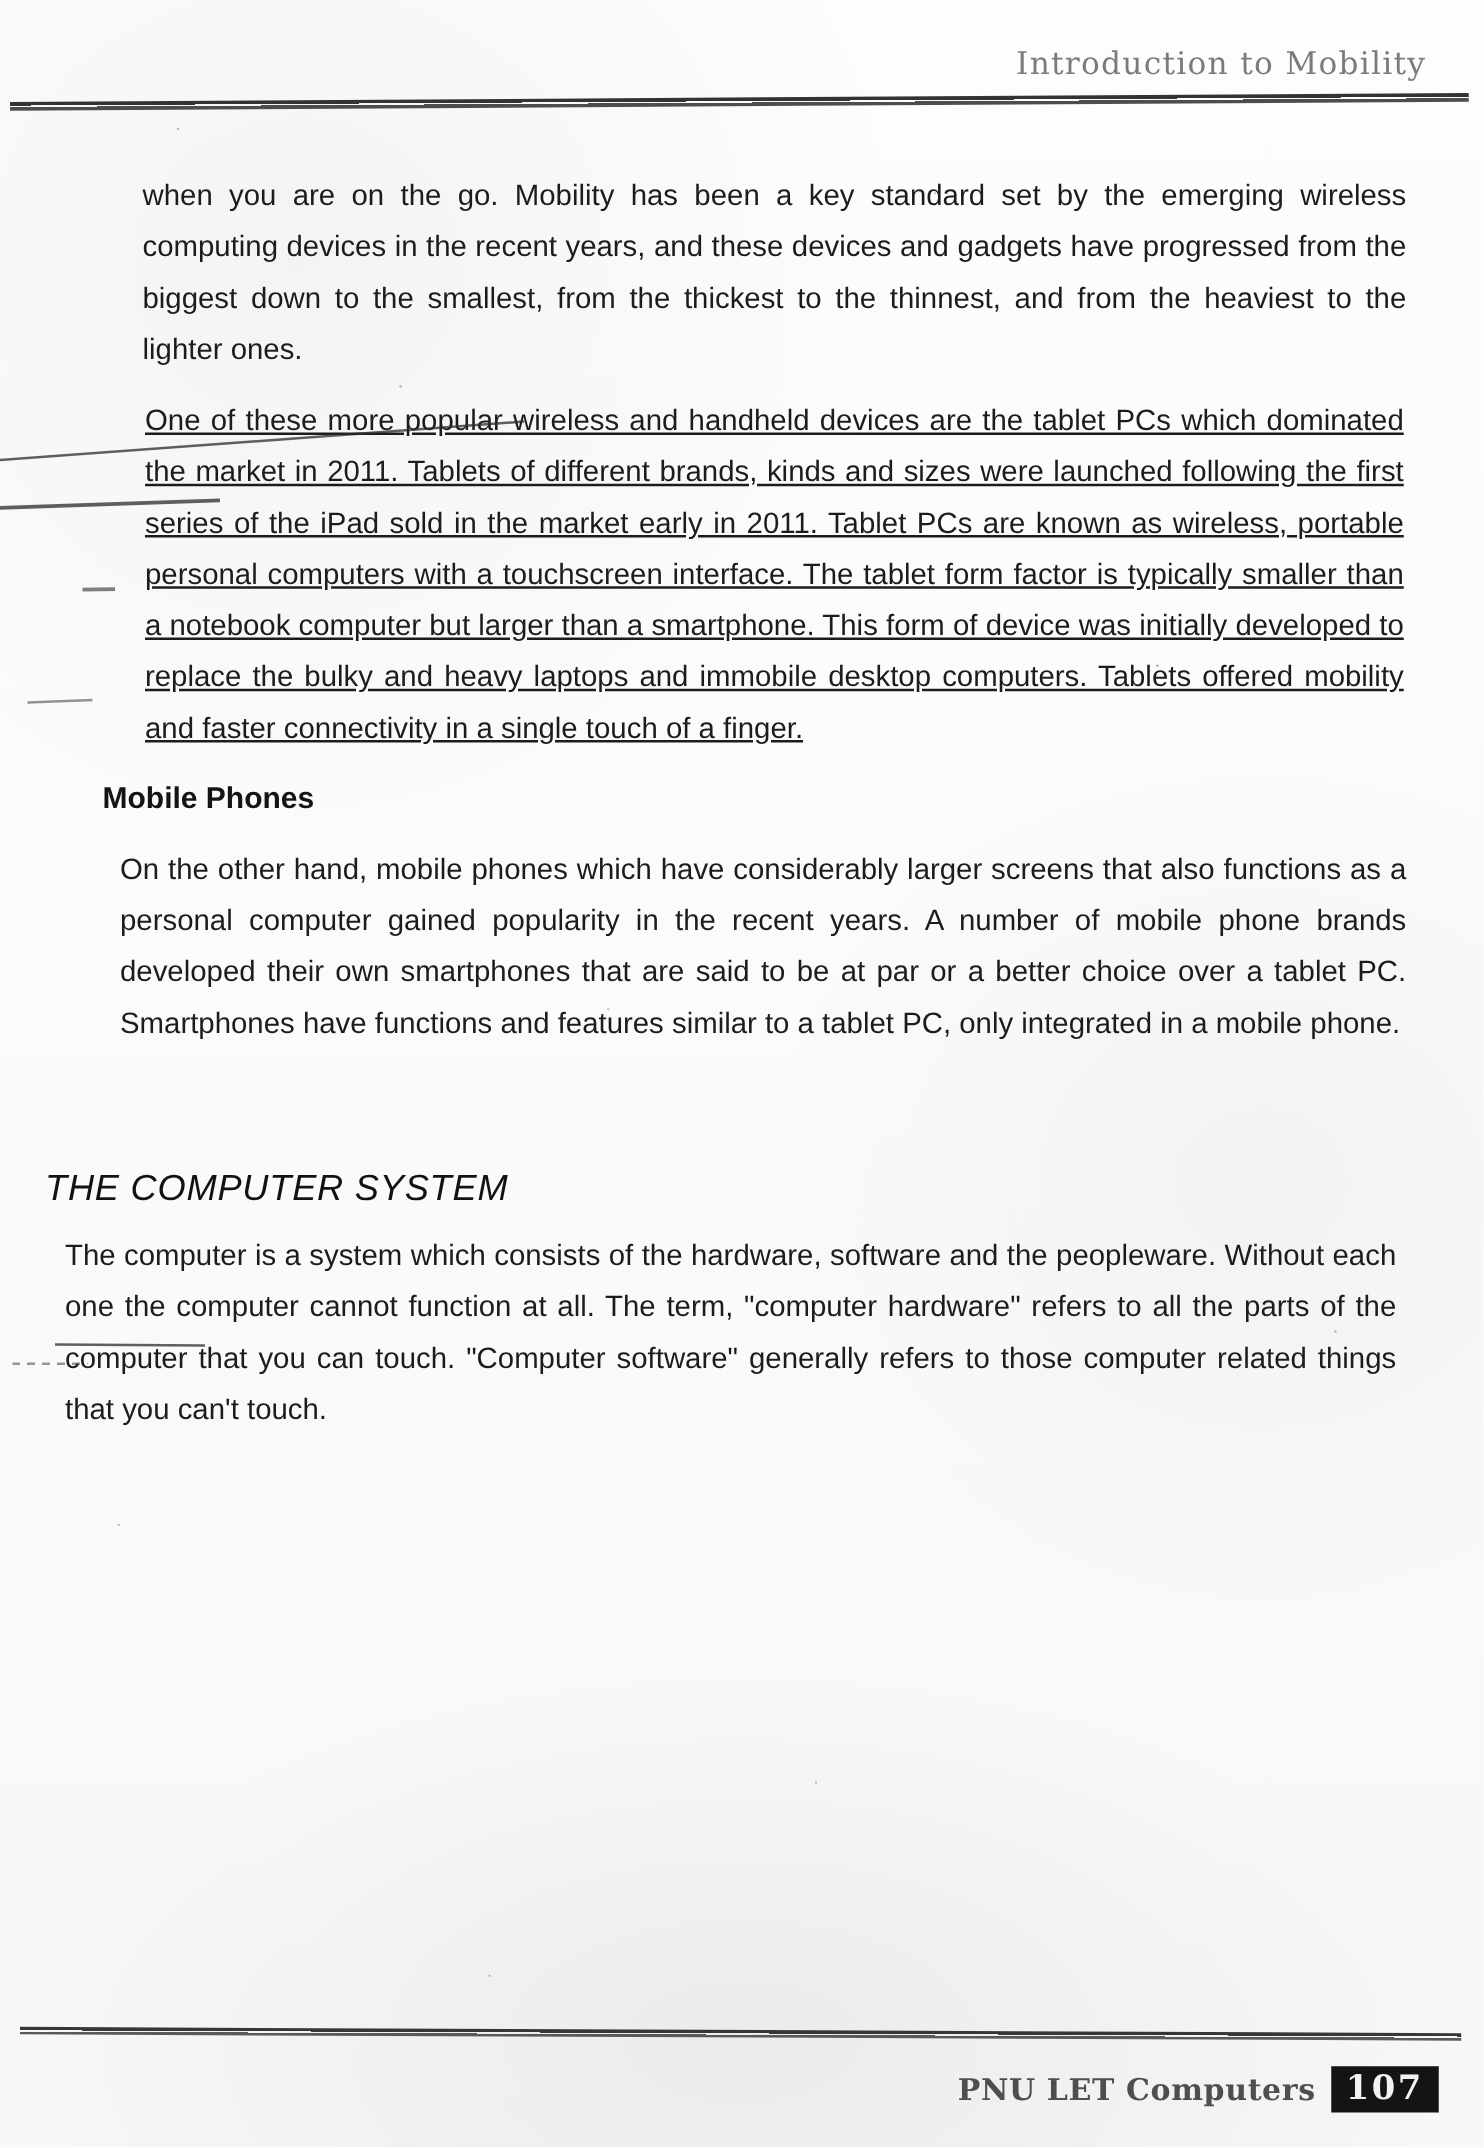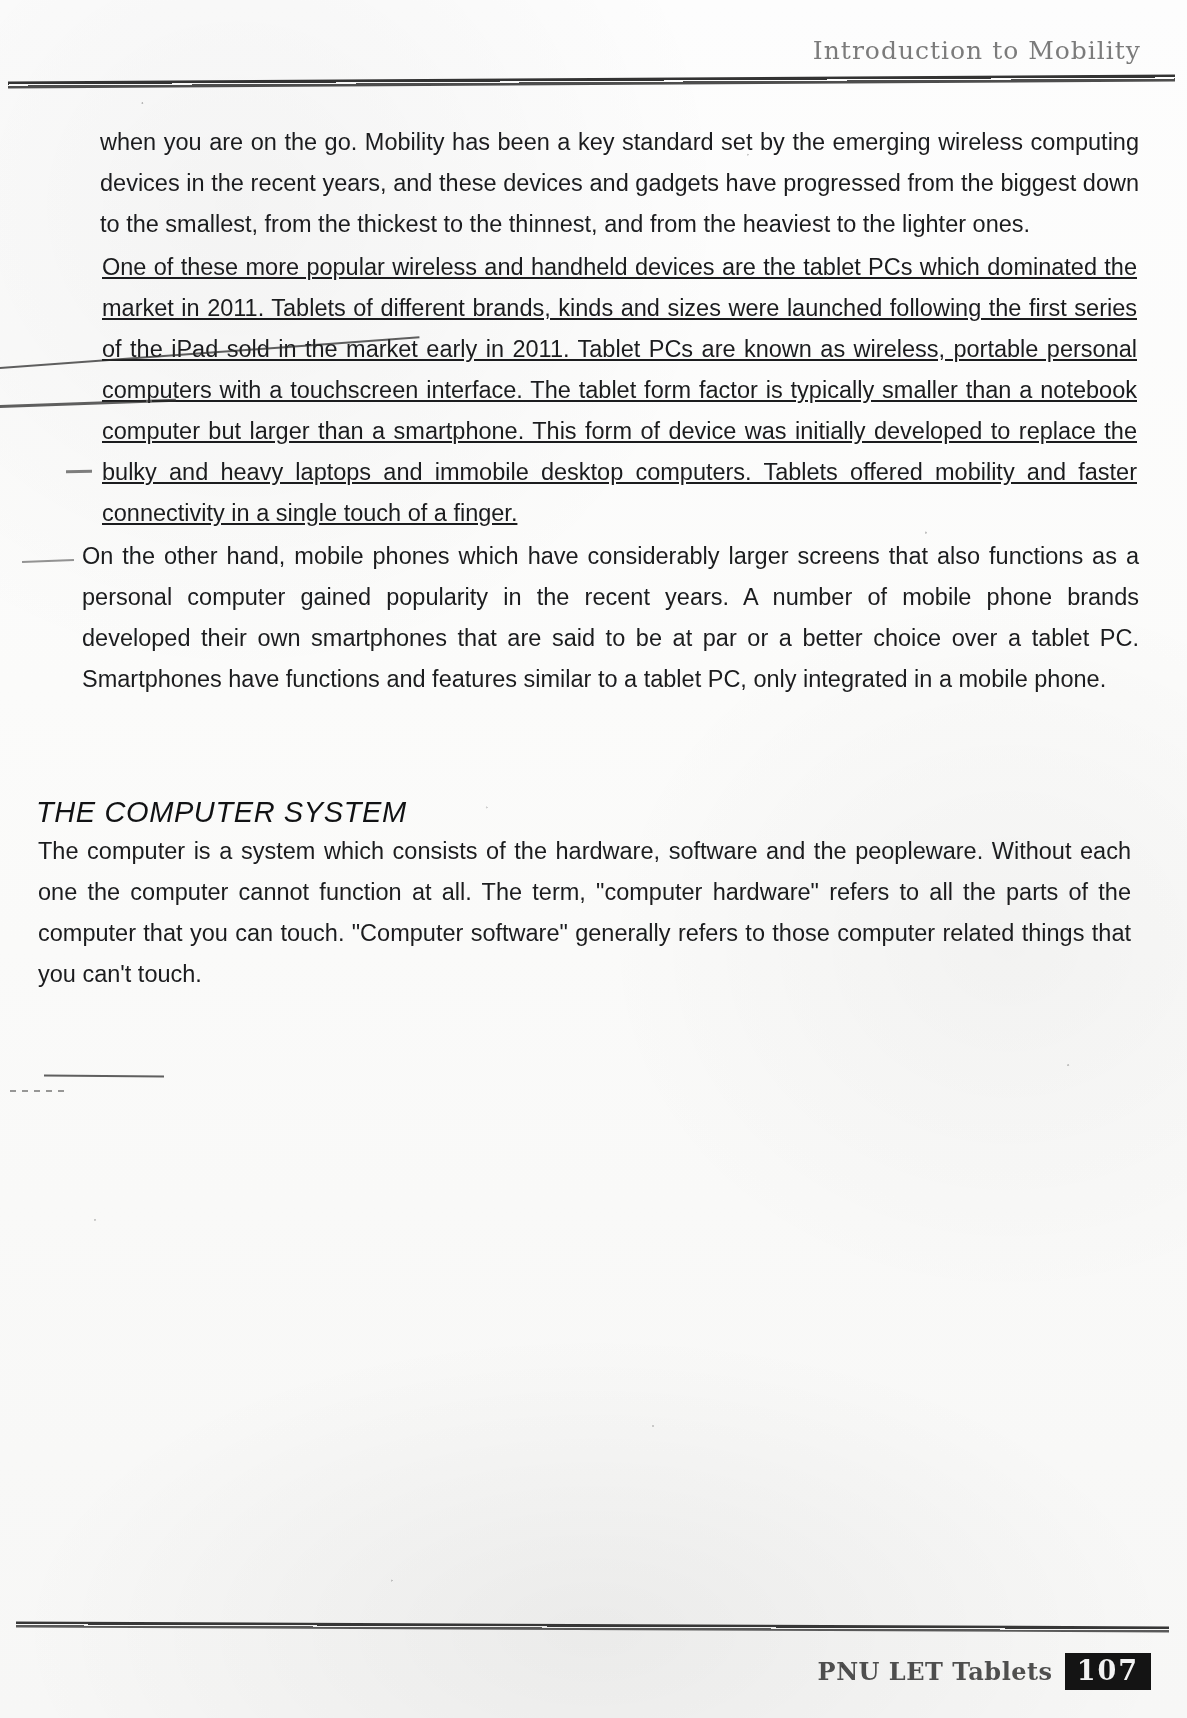--- a/index.html
+++ b/index.html
@@ -71,21 +71,21 @@
   }
 
   
   .content {
     position: absolute;
     left: 0; right: 0;
     top: 120px;
     padding: 0 46px 0 36px;
   }
   p.para {
-    margin: 2px;
+    margin: 16px;
     font-size: 23.5px;
     line-height: 41px;
     text-align: justify;
     color: #1b1c1e;
   }
   .para-indent {
     padding-left: 64px;
     padding-right: 2px;
     text-decoration: underline;
   }
@@ -204,36 +204,37 @@
   <div class="header-title">Introduction to Mobility</div>
 
   <div class="rule-top"></div>
 
   <div class="content">
 
     <p class="para para-1">when you are on the go. Mobility has been a key standard set by the emerging wireless computing devices in the recent years, and these devices and gadgets have progressed from the biggest down to the smallest, from the thickest to the thinnest, and from the heaviest to the lighter ones.</p>
 
     <p class="para para-indent gap-2">One of these more popular wireless and handheld devices are the tablet PCs which dominated the market in 2011. Tablets of different brands, kinds and sizes were launched following the first series of the iPad sold in the market early in 2011. Tablet PCs are known as wireless, portable personal computers with a touchscreen interface. The tablet form factor is typically smaller than a notebook computer but larger than a smartphone. This form of device was initially developed to replace the bulky and heavy laptops and immobile desktop computers. Tablets offered mobility and faster connectivity in a single touch of a finger.</p>
 
+    <h3 class="subhead">Mobile Phones</h3>
 
     <p class="para para-3">On the other hand, mobile phones which have considerably larger screens that also functions as a personal computer gained popularity in the recent years. A number of mobile phone brands developed their own smartphones that are said to be at par or a better choice over a tablet PC. Smartphones have functions and features similar to a tablet PC, only integrated in a mobile phone.</p>
 
     <h2 class="section-title">THE COMPUTER SYSTEM</h2>
 
     <p class="para para-4">The computer is a system which consists of the hardware, software and the peopleware. Without each one the computer cannot function at all. The term, "computer hardware" refers to all the parts of the computer that you can touch. "Computer software" generally refers to those computer related things that you can't touch.</p>
   </div>
 
   <div class="scratch scratch-a"></div>
   <div class="scratch scratch-b"></div>
   <div class="scratch scratch-c"></div>
   <div class="scratch scratch-d"></div>
   <div class="scratch scratch-e"></div>
   <div class="dashes"></div>
 
   <div class="rule-bottom"></div>
 
   <div class="footer">
-    <span class="footer-label">PNU LET Tablets</span>
+    <span class="footer-label">PNU LET Computers</span>
     <span class="page-number">107</span>
   </div>
 
   <div class="speckle"></div>
 </div>
 
 </body></html>

